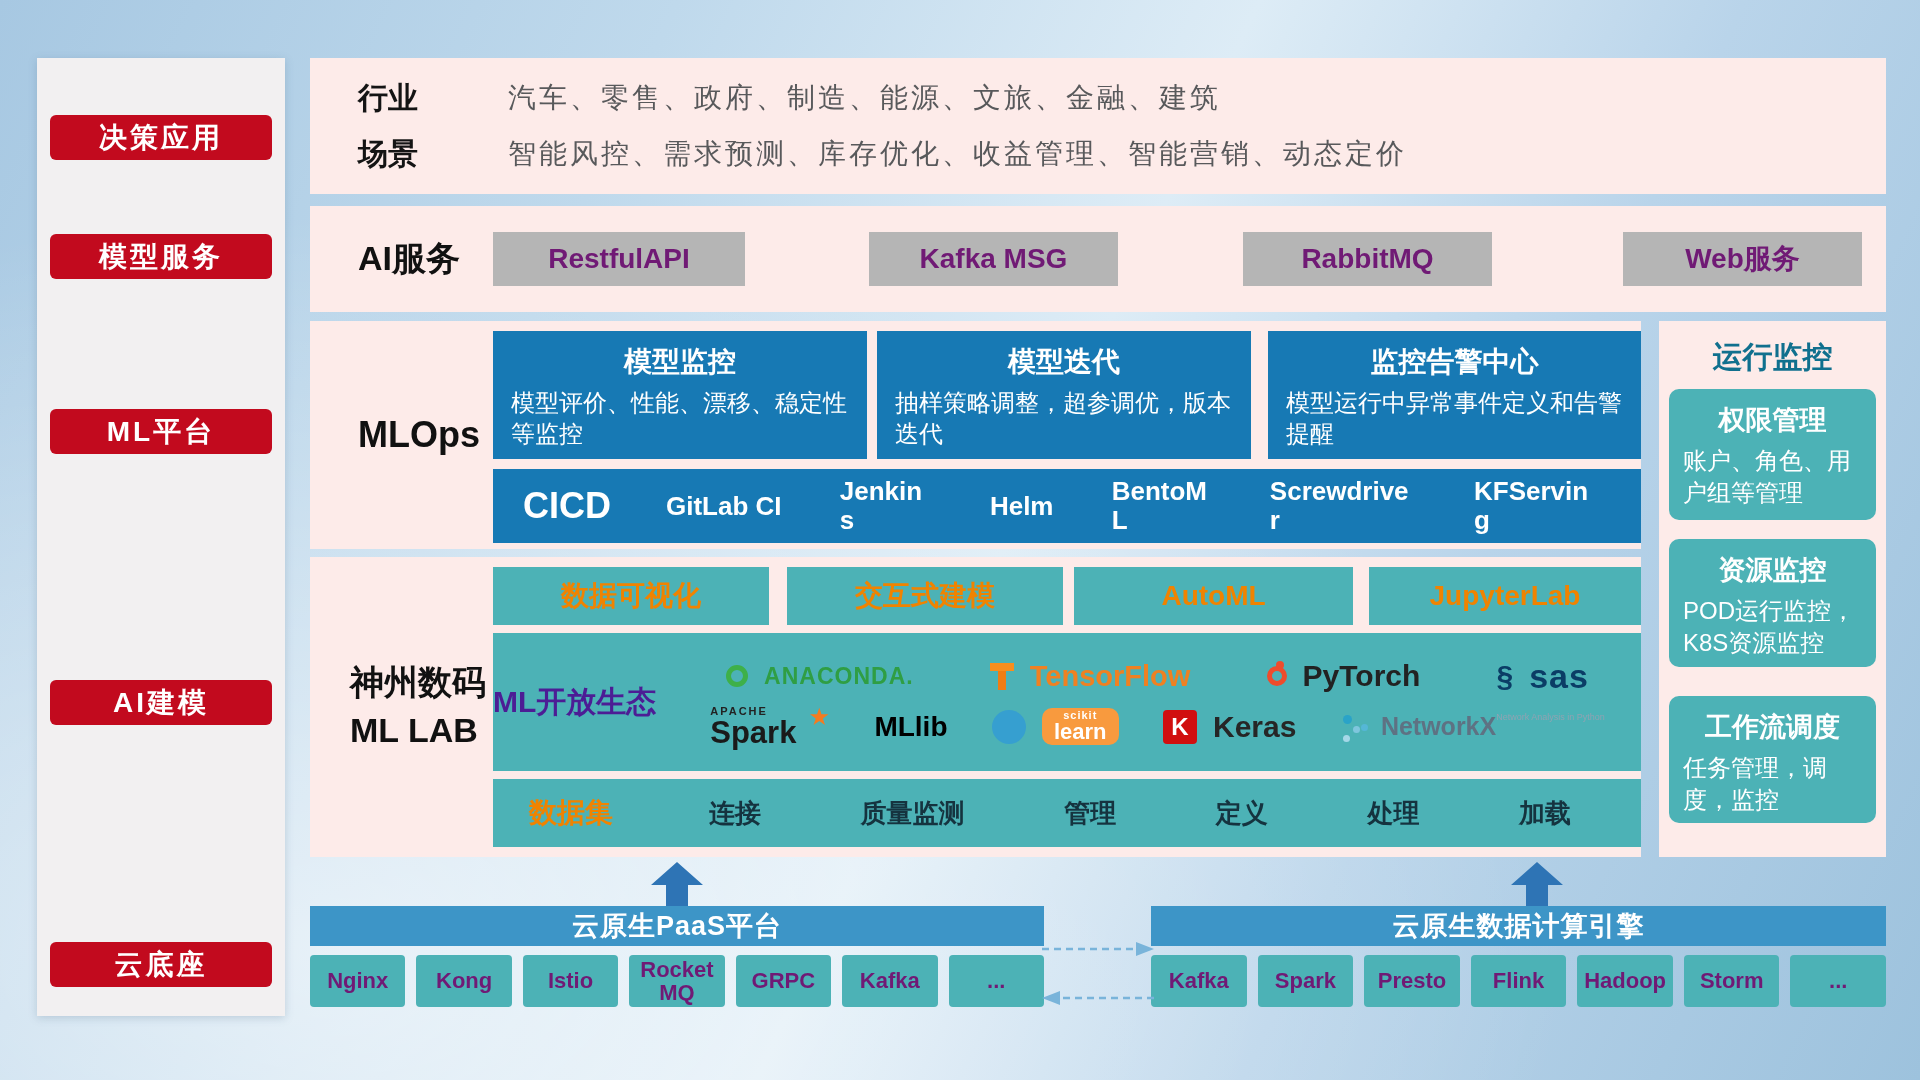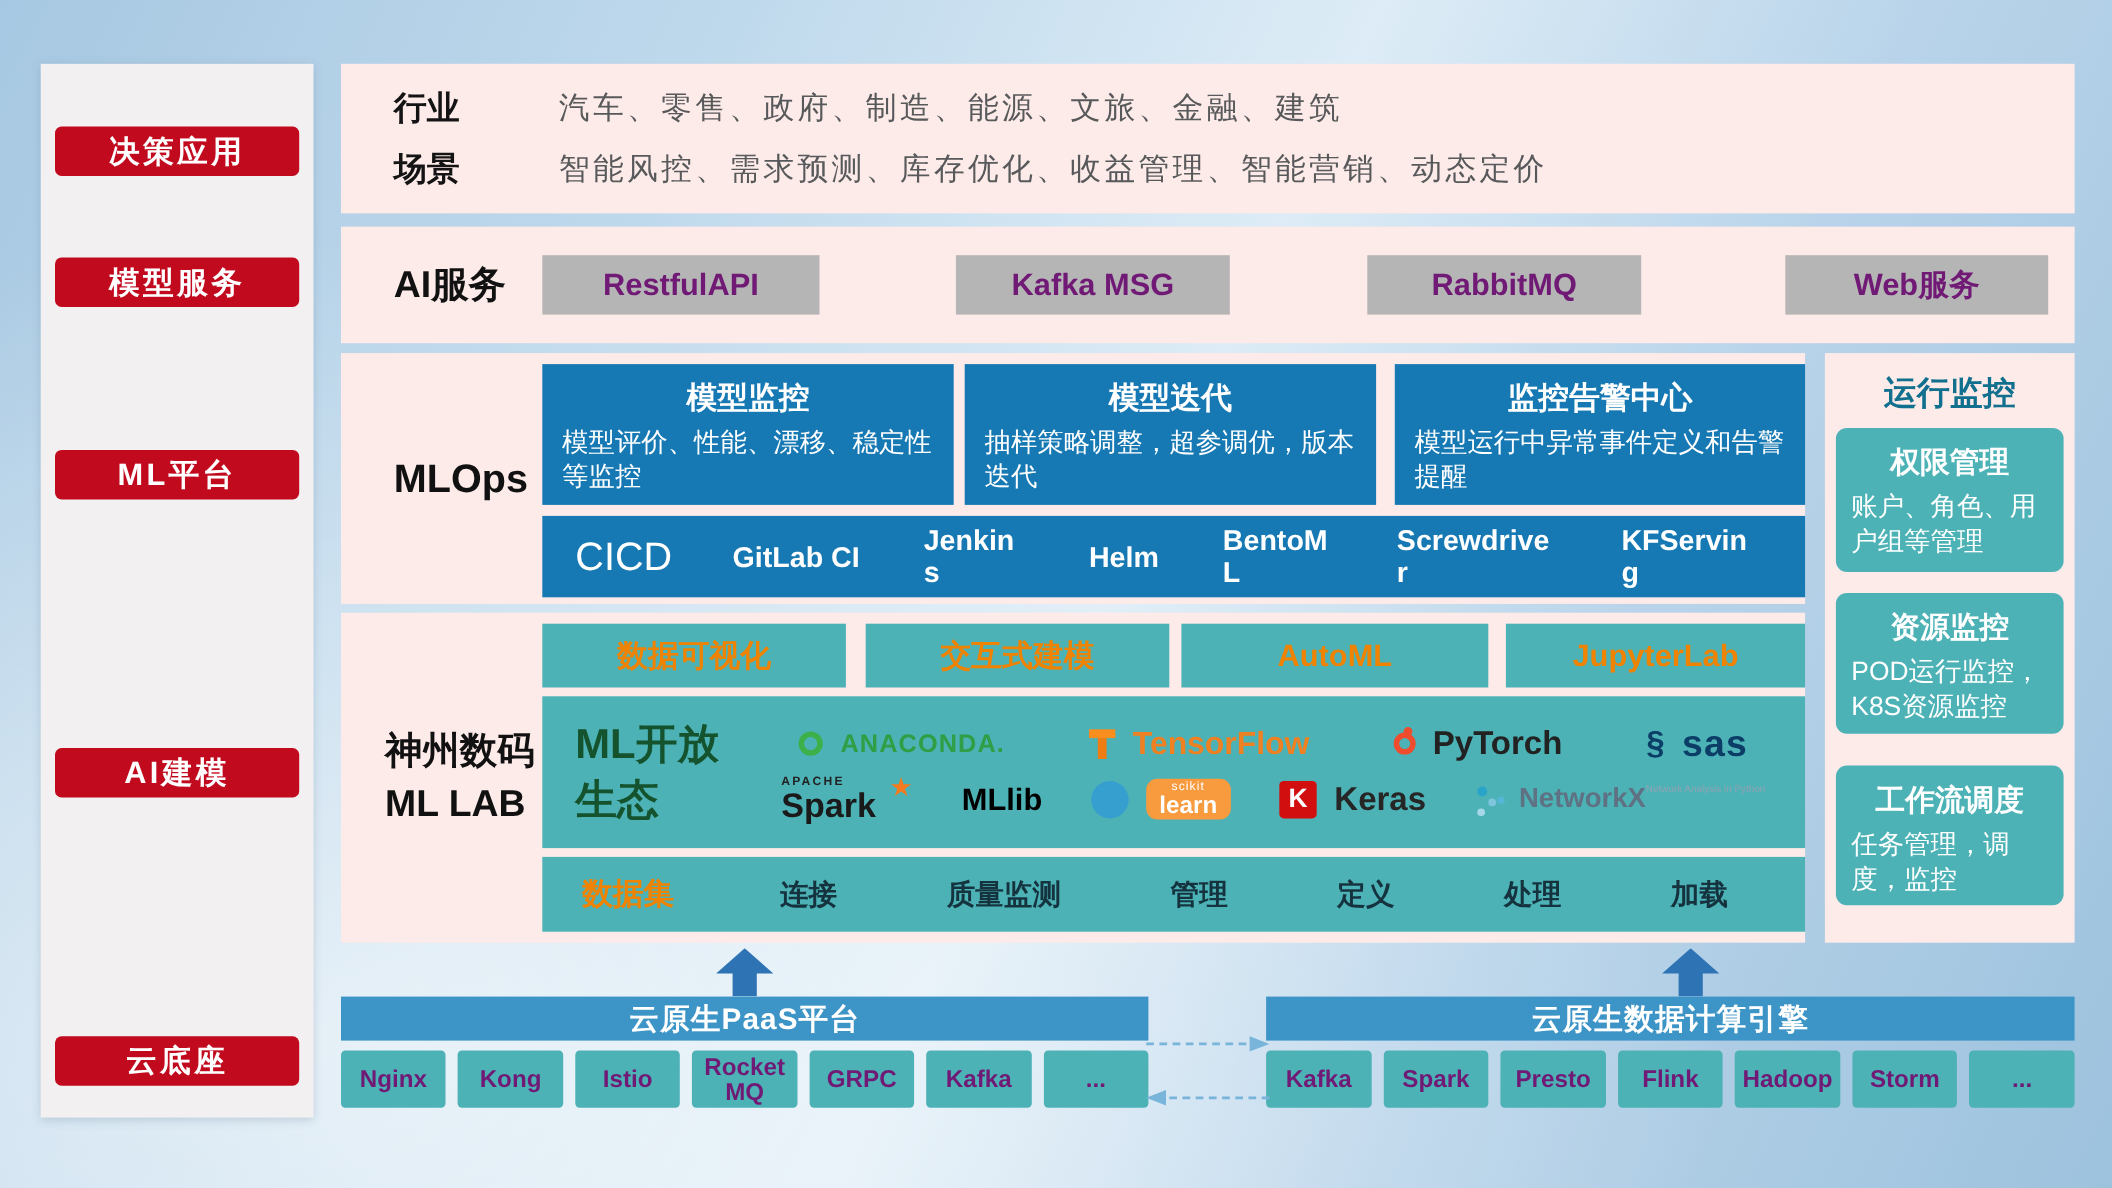--- a/index.html
+++ b/index.html
@@ -28,32 +28,32 @@
   .gray-btn{position:absolute;top:26px;height:54px;background:#b5b5b5;color:#701a75;font-size:28px;font-weight:bold;
     display:flex;align-items:center;justify-content:center}
 
   
   .mlops-row{left:310px;top:321px;width:1331px;height:228px}
   .mlops-label{font-size:36px}
   .blue-card{position:absolute;top:10px;height:128px;background:#1779b4;color:#fff}
   .bc-title{text-align:center;font-size:28px;font-weight:bold;margin:12px 0 6px}
   .bc-desc{font-size:24px;padding:0 18px;line-height:1.3}
   .cicd{position:absolute;left:183px;top:148px;width:1148px;height:74px;background:#1779b4;color:#fff;display:flex;align-items:center}
-  .cicd-label{font-size:36px;font-weight:normal;margin-left:30px;white-space:nowrap}
+  .cicd-label{font-size:36px;font-weight:bold;margin-left:30px;white-space:nowrap}
   .cicd-items{flex:1;display:flex;justify-content:space-between;align-items:center;padding:0 45px 0 55px}
   .cicd-item{font-size:26px;font-weight:bold;line-height:1.1;overflow-wrap:anywhere;text-align:left}
 
   
   .mllab-row{left:310px;top:557px;width:1331px;height:300px}
   .mllab-label{position:absolute;left:40px;top:50%;transform:translateY(-50%);font-size:34px;font-weight:bold;color:#111;line-height:1.4}
   .teal{background:#4cb2b6}
   .teal-btn{position:absolute;top:10px;height:58px;color:#f08300;font-size:28px;font-weight:bold;
     display:flex;align-items:center;justify-content:center}
   .eco{position:absolute;left:183px;top:76px;width:1148px;height:138px;display:flex;align-items:center}
-  .eco-label{width:195px;padding-left:30px;color:#14532d;font-size:38px;font-weight:bold}
+  .eco-label{width:195px;color:#4c1d95;font-size:30px;font-weight:bold}
   .eco-logos{flex:1;display:flex;flex-direction:column;justify-content:center;gap:10px;padding-right:14px}
   .eco-row{display:flex;align-items:center;justify-content:space-around}
   .dataset{position:absolute;left:183px;top:222px;width:1148px;height:68px;display:flex;align-items:center}
   .ds-label{margin-left:36px;width:150px;font-size:28px;font-weight:bold;color:#f08300}
   .ds-items{flex:1;display:flex;justify-content:space-between;padding:0 70px 0 30px}
   .ds-item{font-size:26px;font-weight:bold;color:#15333f}
 
   
   .logo{display:inline-flex;align-items:center;gap:16px}
   .logo i{font-style:normal}
@@ -68,21 +68,21 @@
   .pt b{color:#222;font-size:30px}
   .sas-mark{color:#0b3d66;font-size:30px;font-weight:bold}
   .sas b{color:#0b3d66;font-size:34px;letter-spacing:1px}
   .spark-stack{display:flex;flex-direction:column;align-items:flex-start;line-height:1}
   .spark-apache{font-size:11px;letter-spacing:2px;color:#222;font-weight:bold}
   .spark-word{font-size:31px;color:#1a1a1a}
   .spark-star{color:#f47b20;font-size:24px;margin-left:-4px;transform:translateY(-10px)}
   .mllib b{font-size:28px;color:#000000}
   .skl-circle{width:34px;height:34px;border-radius:50%;background:#369fd0;display:inline-block}
   .skl-badge{display:flex;flex-direction:column;align-items:center;background:#f89a3e;border-radius:10px;padding:2px 12px;line-height:1}
-  .skl-small{font-size:11px;color:#fff;font-weight:normal;letter-spacing:1px}
+  .skl-small{font-size:11px;color:#fff;font-weight:bold;letter-spacing:1px}
   .skl-word{font-size:22px;color:#fff;font-weight:bold}
   .keras-k{width:34px;height:34px;background:#d10f0f;border-radius:4px;color:#fff;font-weight:bold;font-size:24px;display:flex;align-items:center;justify-content:center}
   .keras-word{font-size:30px;color:#262626}
   .nx-icon{position:relative;width:24px;height:28px;display:inline-block}
   .nx-icon::before{content:"";position:absolute;left:2px;top:2px;width:9px;height:9px;border-radius:50%;background:#2aa3c8}
   .nx-icon::after{content:"";position:absolute;left:12px;top:13px;width:7px;height:7px;border-radius:50%;background:#7fc6dd;
     box-shadow:-10px 9px 0 #a5d8e8,8px -2px 0 #55b7d6}
   .nx-stack{display:flex;flex-direction:row;line-height:1.1}
   .nx-stack b{font-size:25px;color:#5e7283}
   .nx-sub{font-size:9px;color:#8fa3b2}

